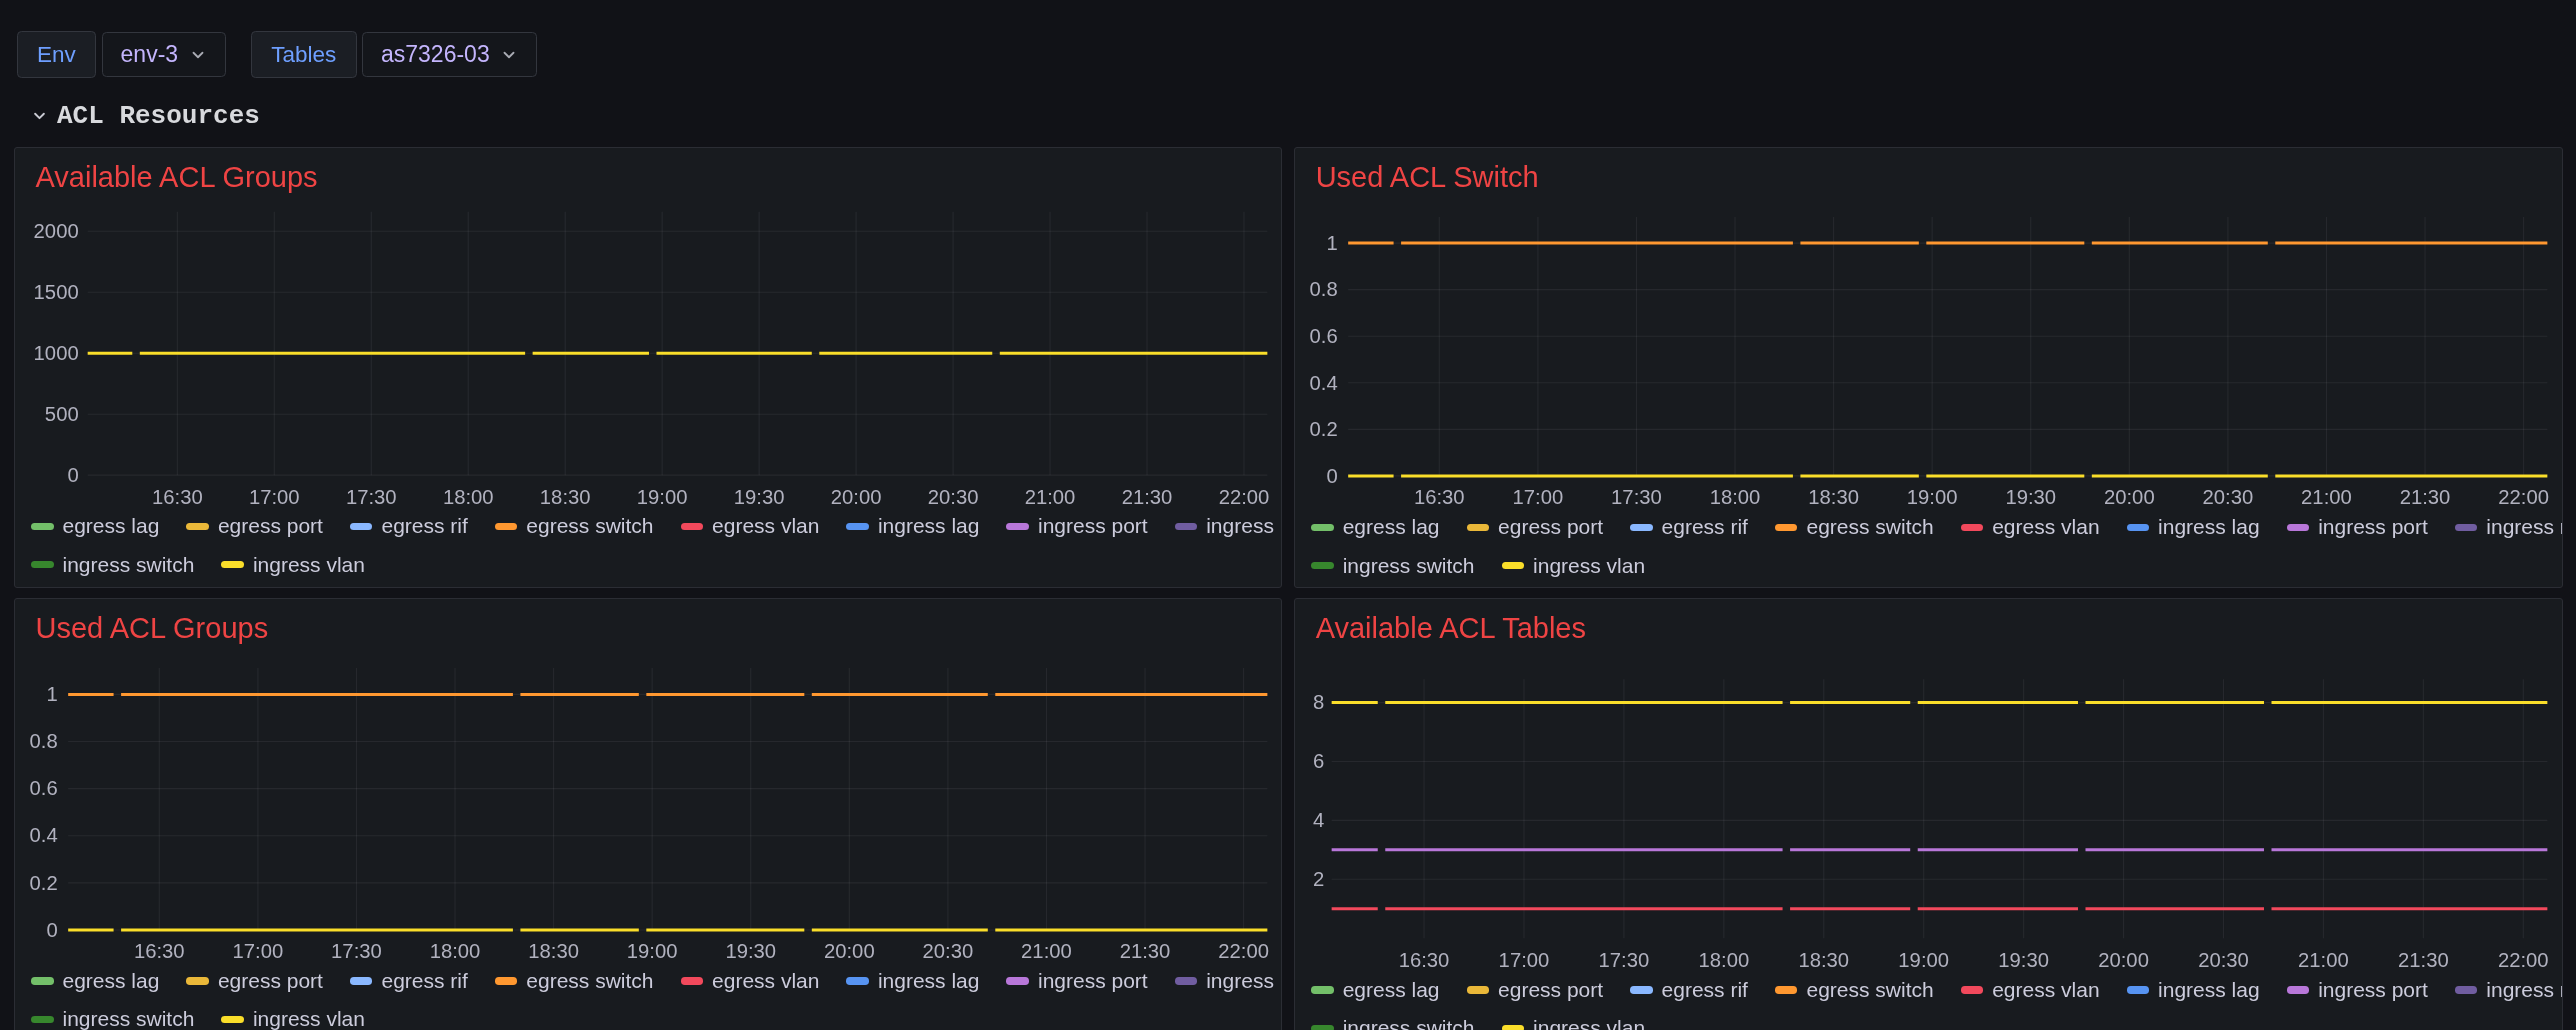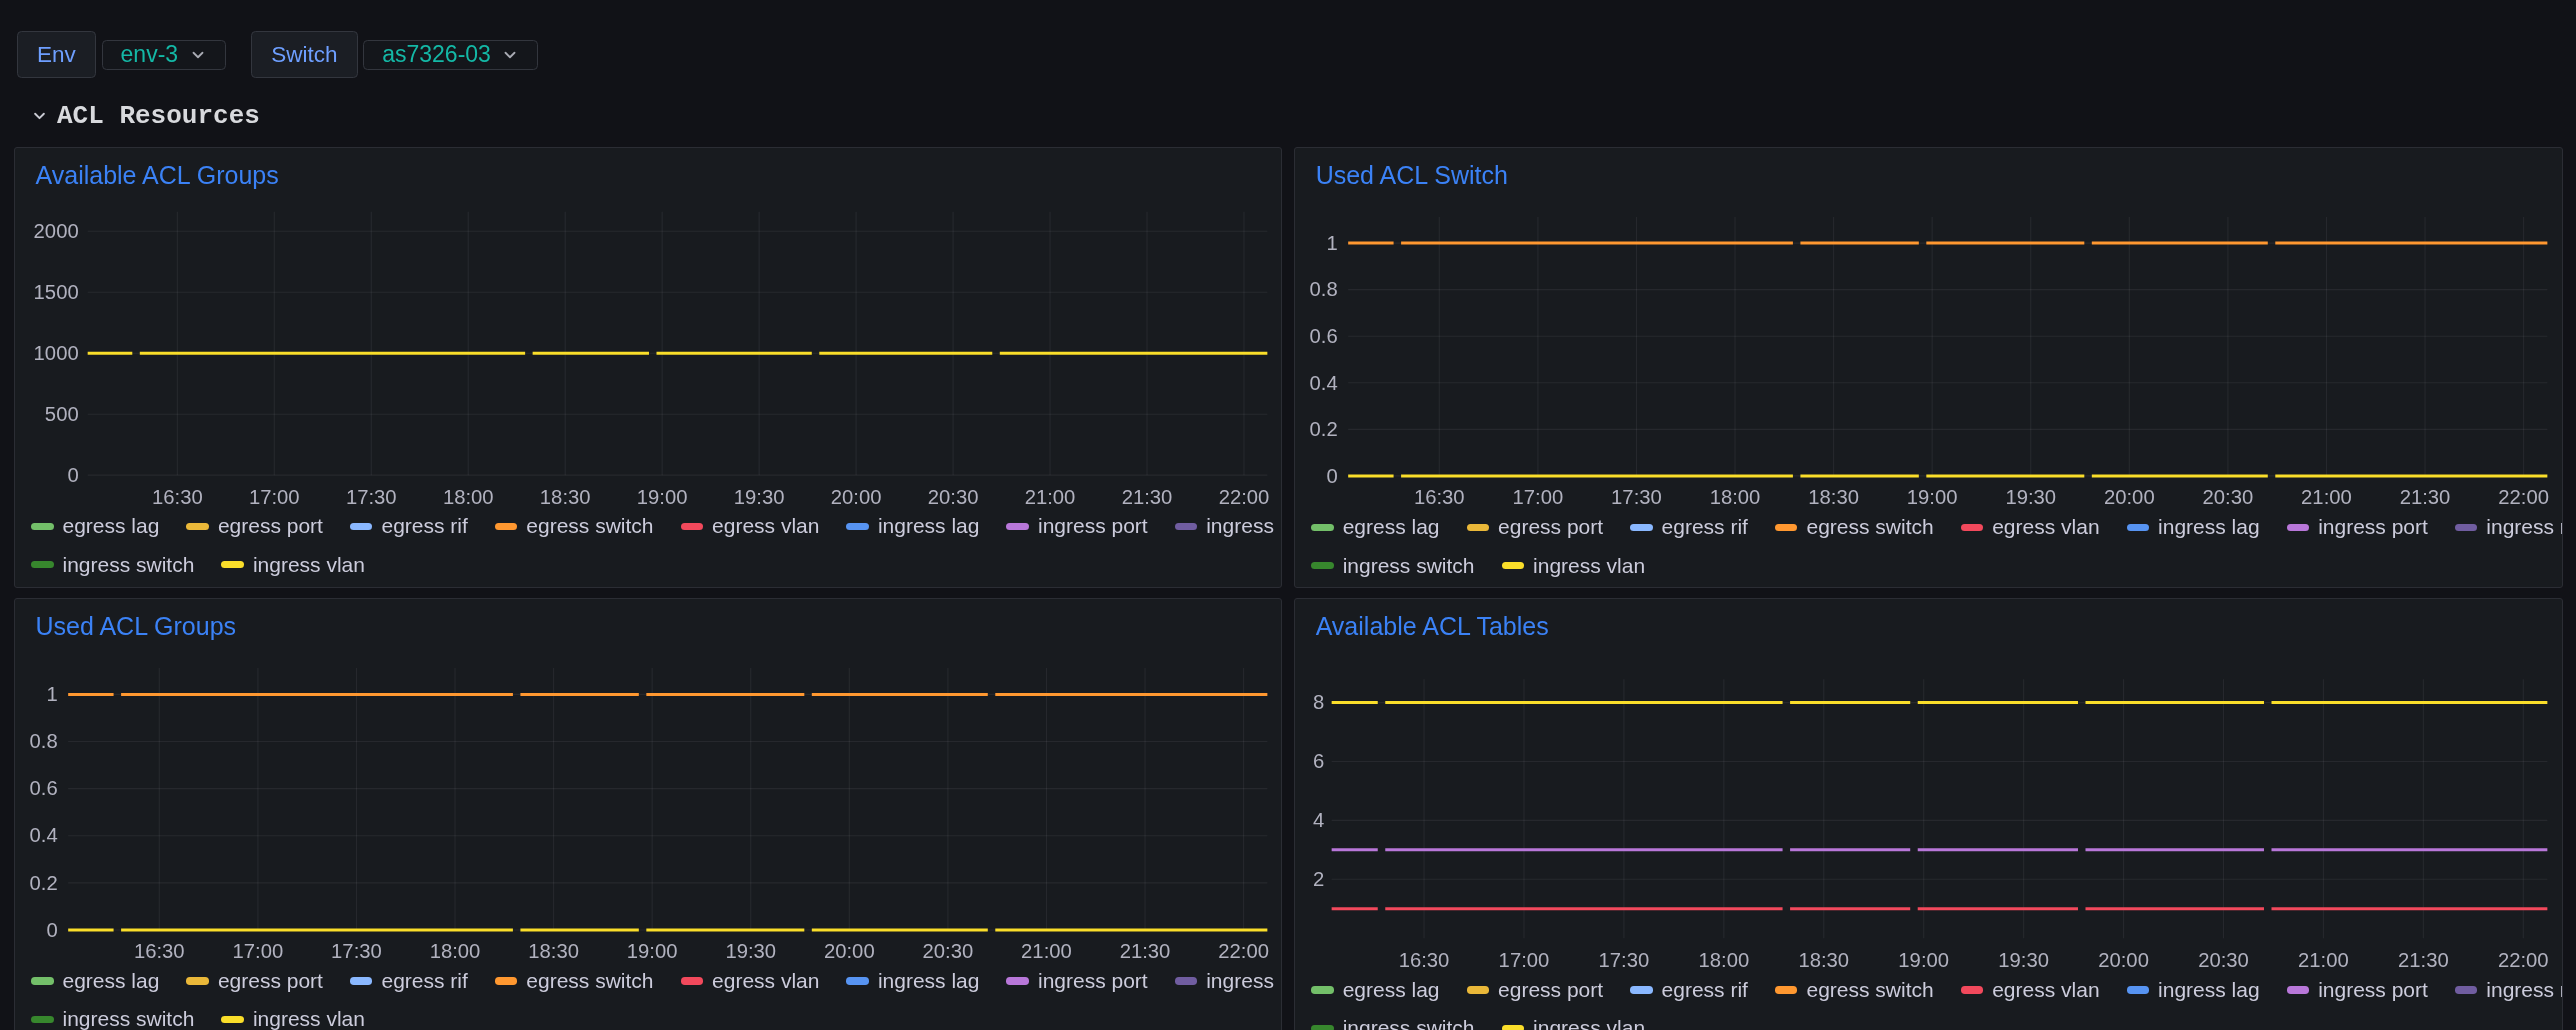--- a/index.html
+++ b/index.html
@@ -11,44 +11,44 @@
   }
   
   .toolbar { display:flex; align-items:flex-end; padding:11.3px 0 0 16.5px;margin-top:20px; }
   .var-group { display:flex; align-items:center; margin-right:25px; }
   .var-label {
     height:47px; display:flex; align-items:center; padding:0 19.5px;
     background:#1B1E24; border:1.5px solid #33363E; border-radius:4.5px;
     color:#6E9FFF; font-size:22.5px; margin-right:5.3px;
   }
   .var-value {
-    height:30px; display:flex; align-items:center; gap:10.5px; padding:0 18px;
+    height:45px; display:flex; align-items:center; gap:10.5px; padding:0 18px;
     background:#14161B; border:1.5px solid #33363E; border-radius:4.5px;
-    color:#14b8a6; font-size:23px; cursor:pointer;
+    color:#c4b5fd; font-size:23px; cursor:pointer;
   }
   .chev { flex:0 0 auto; }
   
   .section-header {
     display:flex; align-items:center; gap:7.5px;
     margin:22.5px 0 16.5px 28.5px; cursor:pointer;font-family:Liberation Mono, monospace;
   }
   .section-title { font-size:26px; font-weight:bold; color:#D8D9DD; }
   
   .grid {
     display:grid; grid-template-columns:1fr 1fr;
     gap:9.8px 11.3px; padding:0 13.5px;
   }
   .panel {
     position:relative; height:441px;
     background:#181B1F; border:0.8px solid #2B2D34; border-radius:3px;
     overflow:hidden;
   }
   .panel-title {
     position:absolute; top:12.8px; left:21px;
-    font-size:25px; font-weight:500; color:#3b82f6; cursor:pointer;
+    font-size:29px; font-weight:500; color:#ef4444; cursor:pointer;
   }
   svg.chart { position:absolute; inset:0; }
   .tick-text { fill:rgba(204,204,220,0.85); font-size:27px; font-family:"Liberation Sans","DejaVu Sans",sans-serif; }
   
   .legend { position:absolute; left:16.5px; right:19px; }
   .legend-row { display:flex; align-items:center; gap:27px; margin-bottom:14.3px; flex-wrap:nowrap; }
   .legend-item { display:flex; align-items:center; gap:9px; cursor:pointer; white-space:nowrap; }
   .legend-swatch { width:22.5px; height:7.5px; border-radius:3.8px; display:inline-block; }
   .legend-label { font-size:21px; color:#CCCCDC; }
 </style>
@@ -59,21 +59,21 @@
   <div class="var-group">
     <div class="var-label">Env</div>
     <div class="var-value">
       <span>env-3</span>
       <svg class="chev" width="18" height="18" viewBox="0 0 24 24">
         <path d="M6 9l6 6 6-6" fill="none" stroke="#A8AAB3" stroke-width="2.4" stroke-linecap="round" stroke-linejoin="round"></path>
       </svg>
     </div>
   </div>
   <div class="var-group">
-    <div class="var-label">Switch</div>
+    <div class="var-label">Tables</div>
     <div class="var-value">
       <span>as7326-03</span>
       <svg class="chev" width="18" height="18" viewBox="0 0 24 24">
         <path d="M6 9l6 6 6-6" fill="none" stroke="#A8AAB3" stroke-width="2.4" stroke-linecap="round" stroke-linejoin="round"></path>
       </svg>
     </div>
   </div>
 </div>
 
 <div class="section-header">

